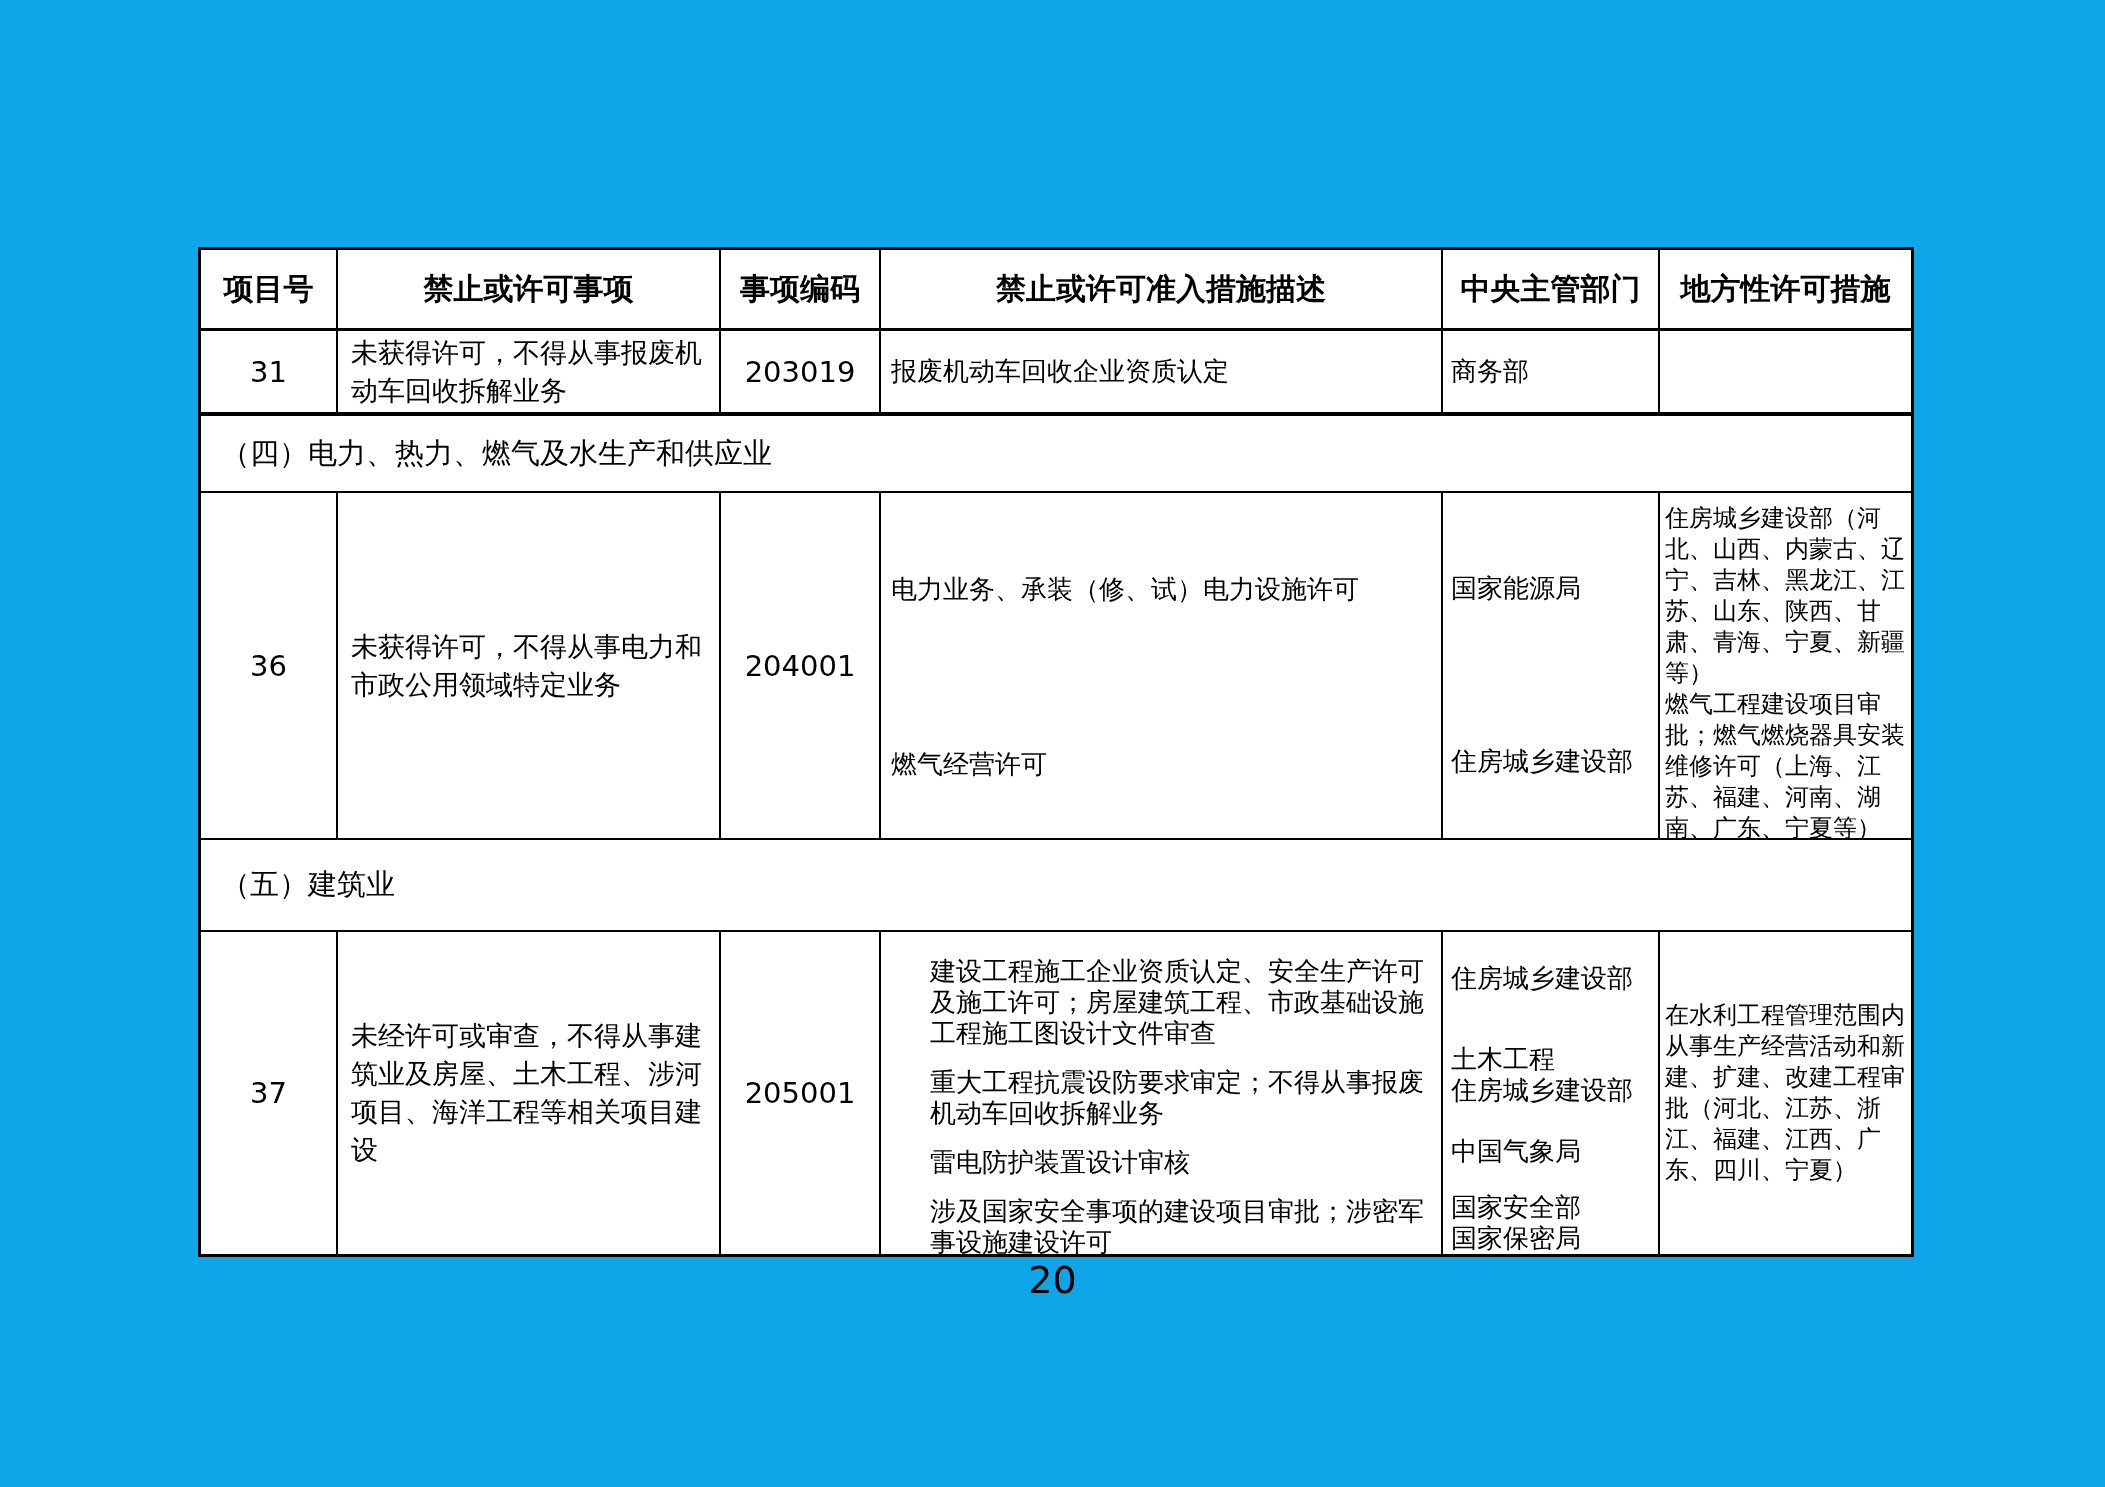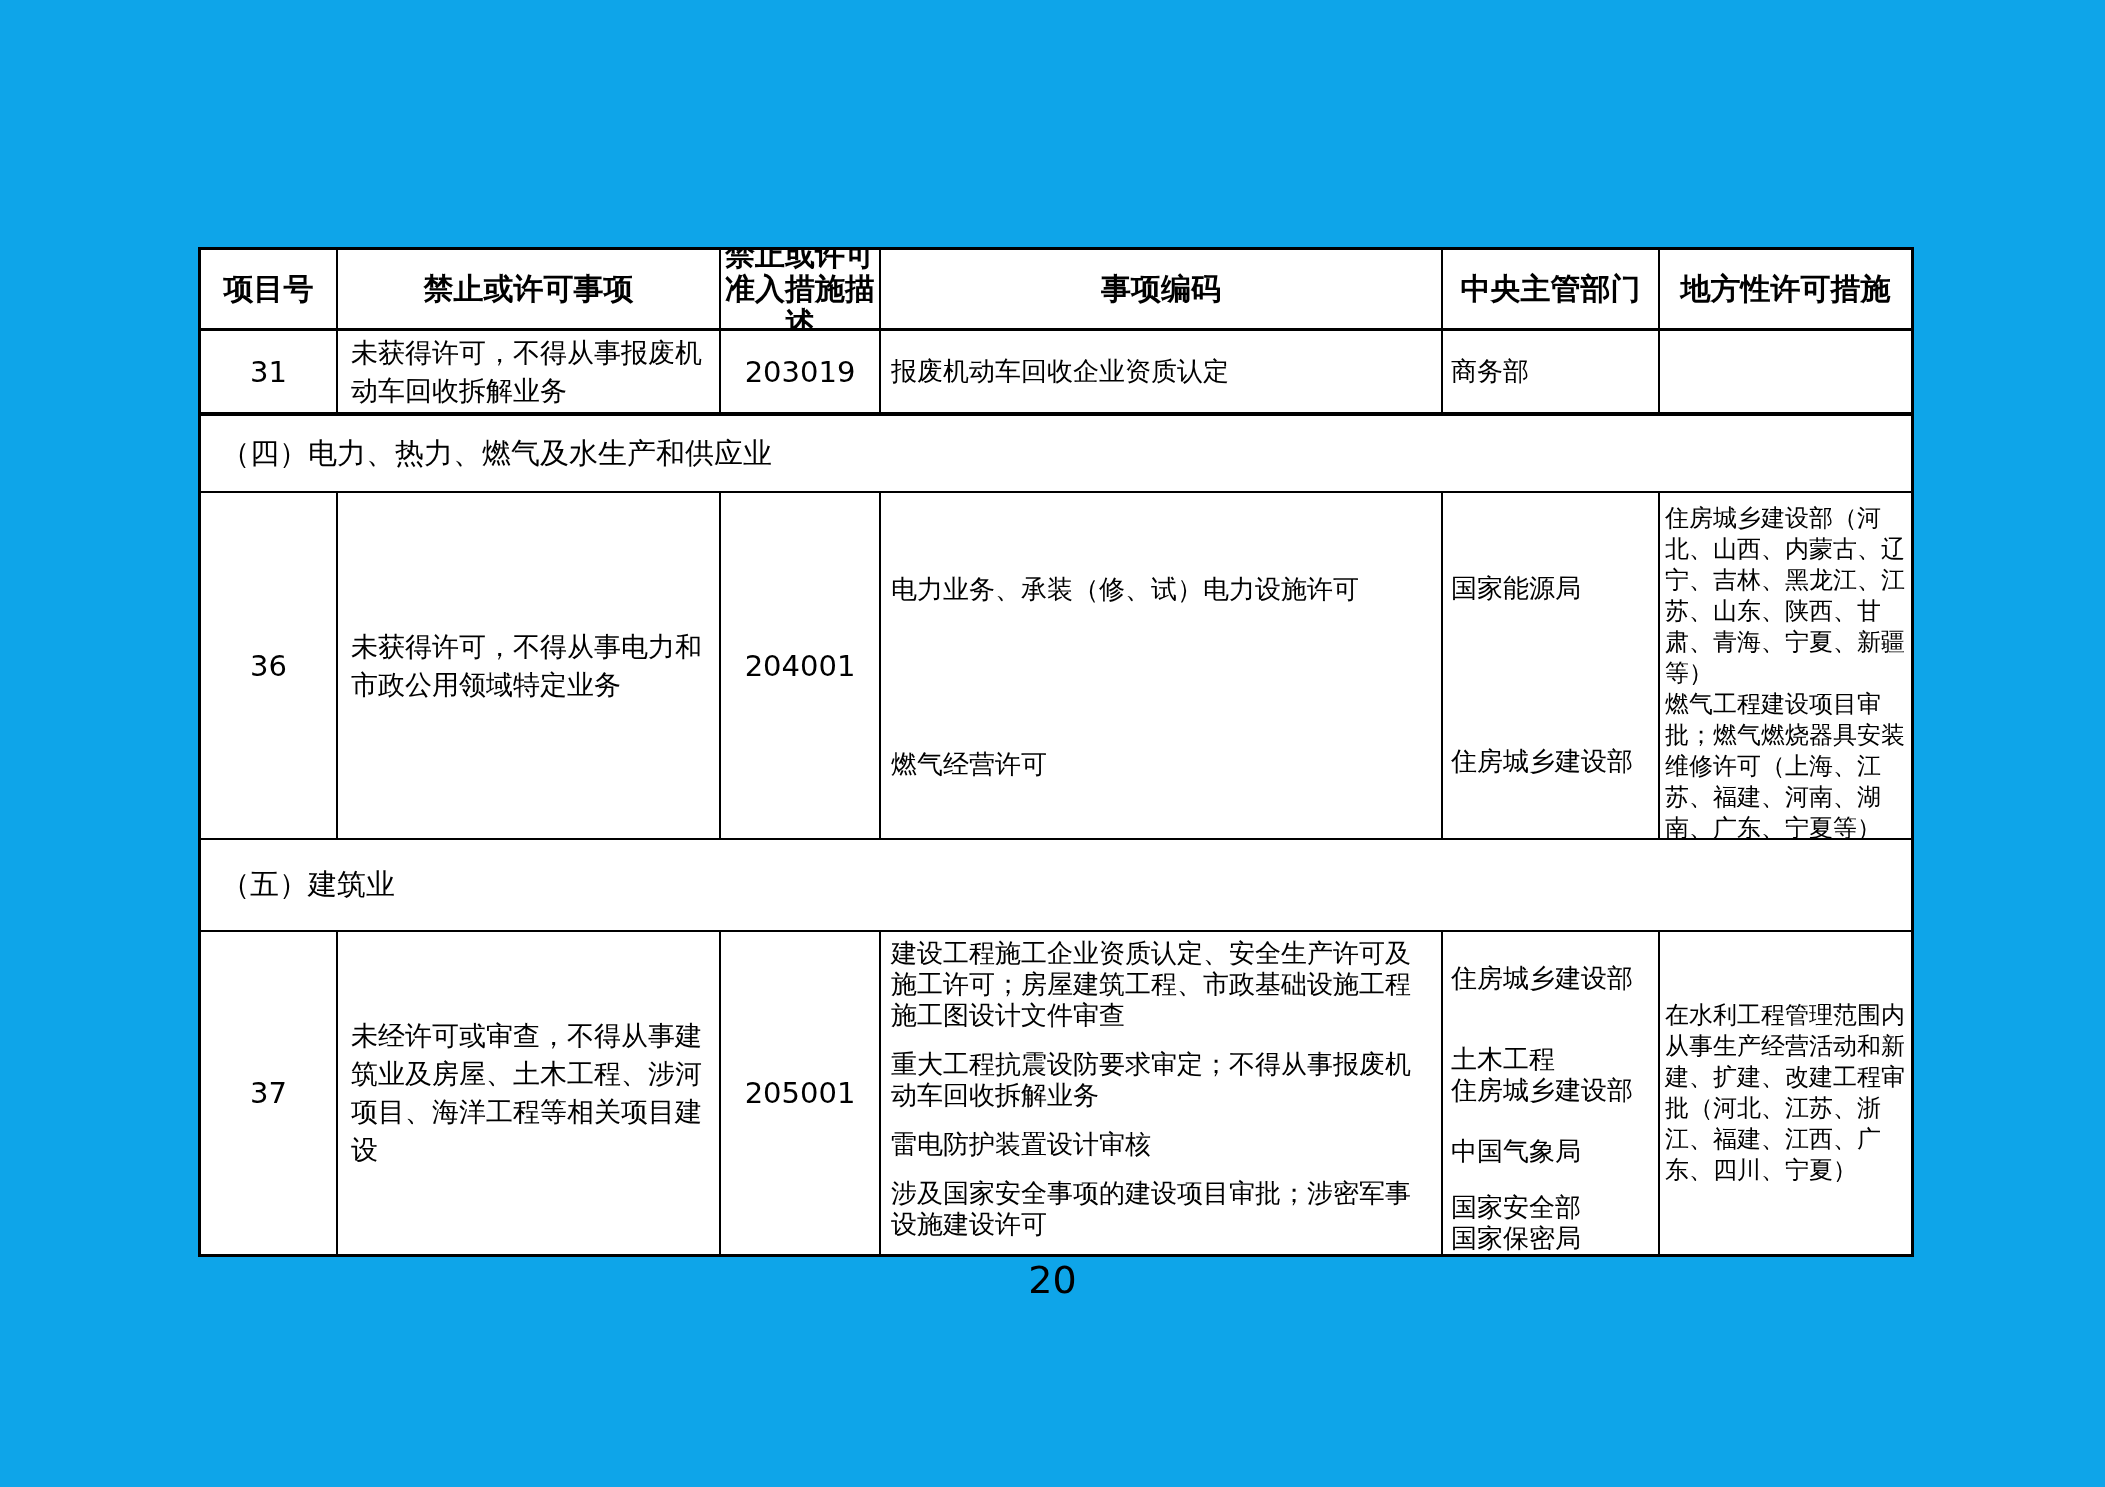--- a/index.html
+++ b/index.html
@@ -22,42 +22,42 @@
   .item{justify-content:center;padding:0 13px;font-size:27px;line-height:38px;text-align:left;}
   .desc{padding:0 10px;font-size:26px;line-height:33px;text-align:left;}
   .dept{padding:0 8px;font-size:26px;line-height:31px;text-align:left;white-space:pre-line;}
   .local{padding:2px 5px;font-size:24px;line-height:31px;text-align:left;}
   .section{grid-column:1 / -1;justify-content:center;padding-left:20px;font-size:29px;text-align:left;}
   .vtop{justify-content:flex-start;}
   
   .m36-a{margin-top:80px;}
   .m36-b{margin-top:142px;}
   
-  .d37{padding-top:6px;line-height:31px;}
+  .d37{padding-top:24px;line-height:31px;margin-left:39px;}
   .d37 .para{margin:0 0 18px 0;}
   .d37 .para:last-child{margin-bottom:0;}
   
   .p37-a{margin-top:31px;}
   .p37-b{margin-top:50px;}
   .p37-c{margin-top:30px;}
   .p37-d{margin-top:25px;}
   .pageno{position:absolute;left:0;right:0;top:1258px;text-align:center;
           font-family:"DejaVu Sans","Liberation Sans",sans-serif;font-size:38px;color:#000;}
 </style>
 </head>
 <body>
 
 <div class="page">
 
   <div class="t">
 
     <div class="cell hd tb3">项目号</div>
     <div class="cell hd tb3">禁止或许可事项</div>
+    <div class="cell hd tb3">事项编码</div>
     <div class="cell hd tb3">禁止或许可准入措施描述</div>
-    <div class="cell hd tb3">事项编码</div>
     <div class="cell hd tb3">中央主管部门</div>
     <div class="cell hd tb3 lastcol">地方性许可措施</div>
 
     <div class="cell num tb4">31</div>
     <div class="cell item tb4">未获得许可，不得从事报废机动车回收拆解业务</div>
     <div class="cell num tb4">203019</div>
     <div class="cell desc tb4">报废机动车回收企业资质认定</div>
     <div class="cell dept tb4">商务部</div>
     <div class="cell local tb4 lastcol"></div>
 

